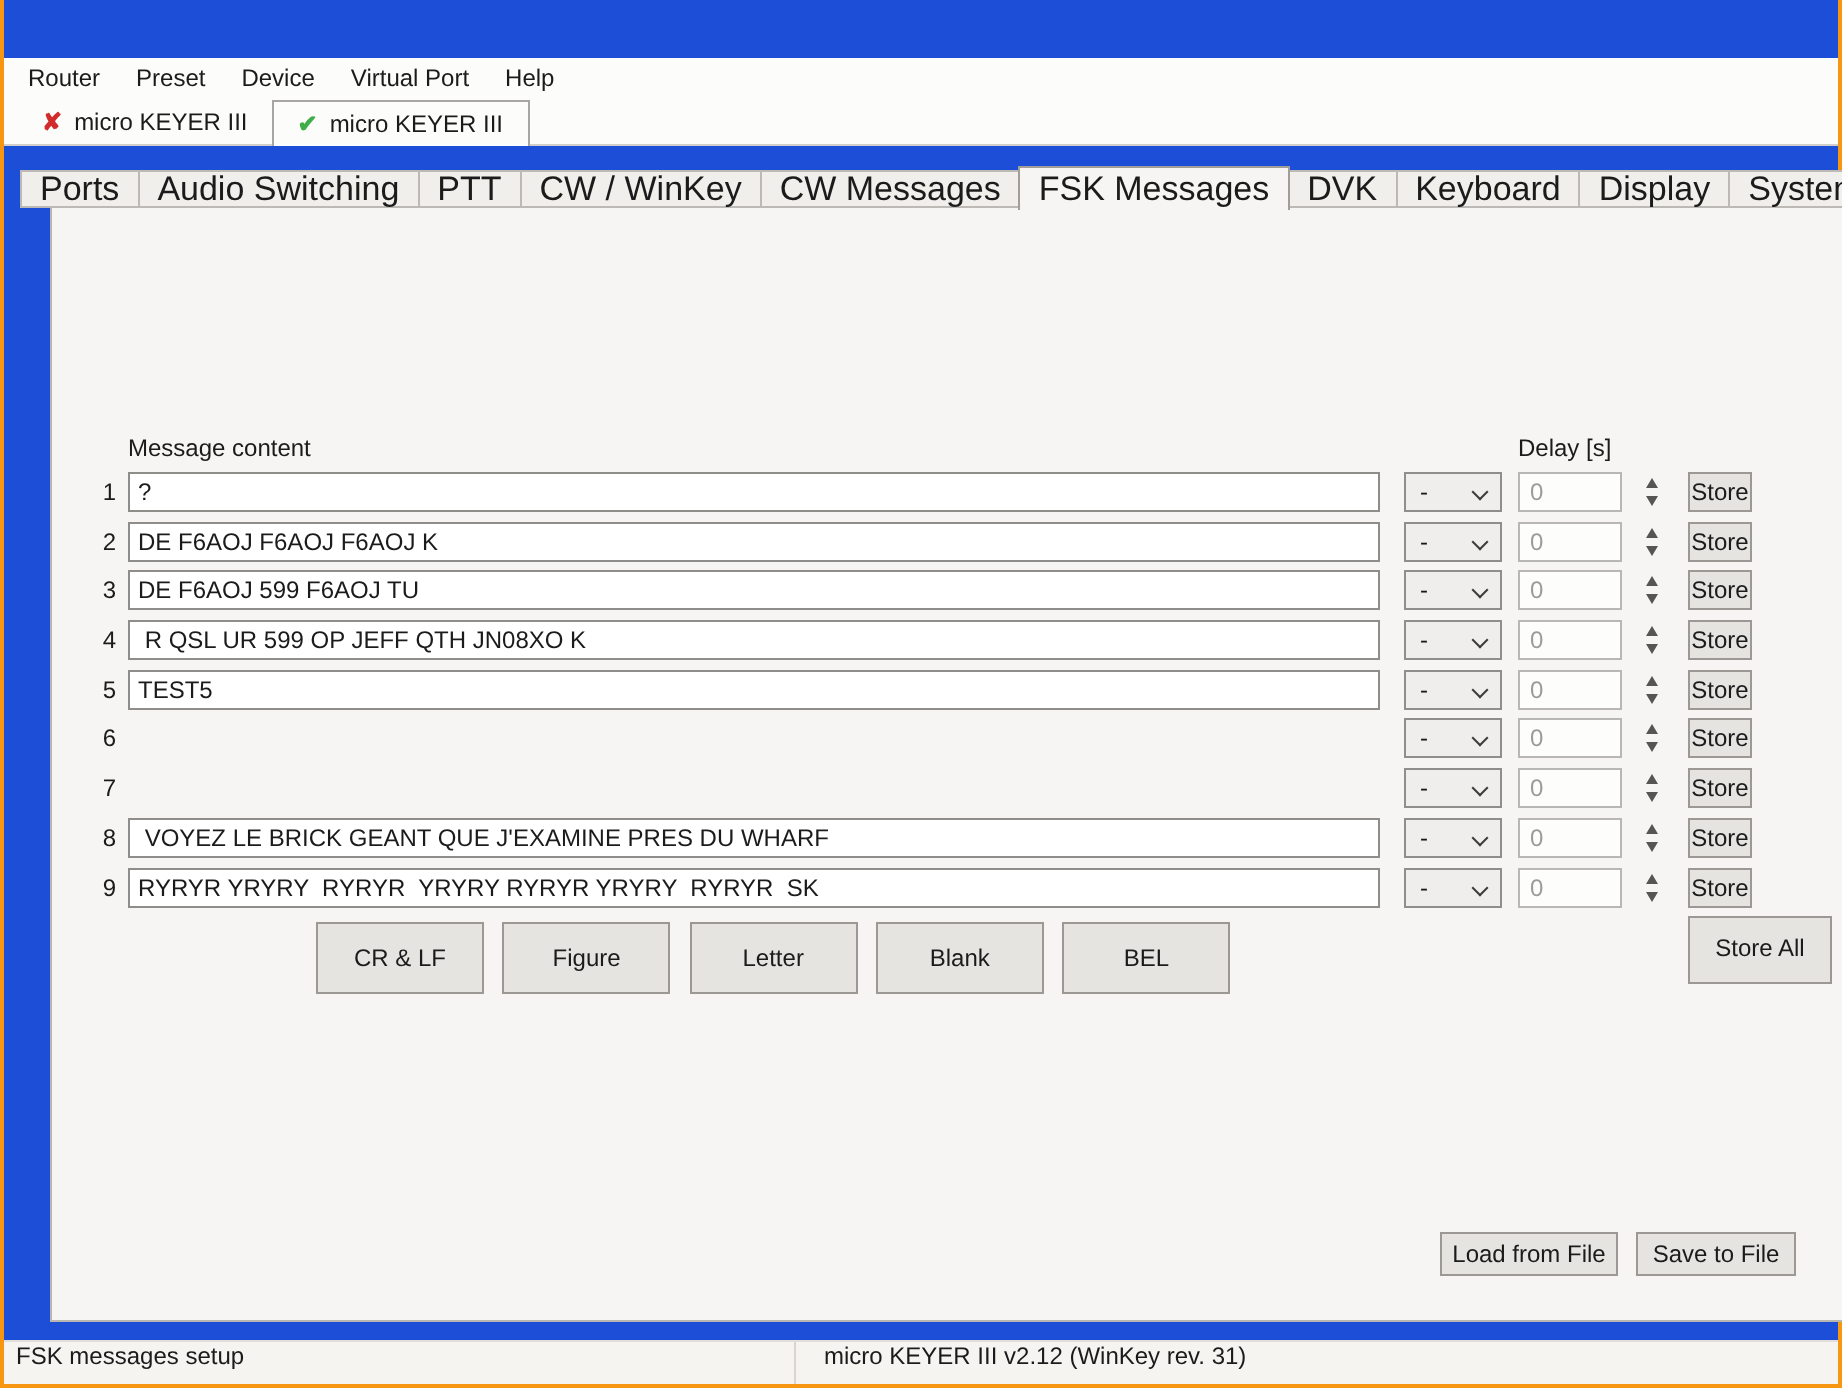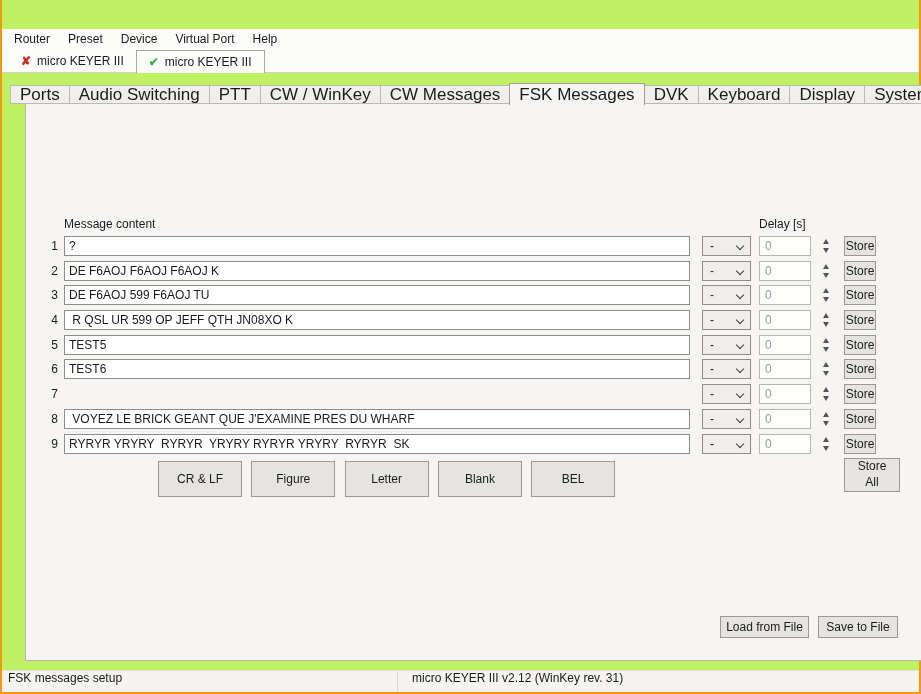--- a/index.html
+++ b/index.html
@@ -1,20 +1,20 @@
 <!DOCTYPE html>
 <html><head>
 <meta charset="utf-8">
 <style>
   * { margin:0; padding:0; box-sizing:border-box; }
   html,body { width:921px; height:694px; }
   body { font-family:"Liberation Sans", sans-serif; font-size:12px; color:#1b1b1b; background:#fff; }
 
   .window { position:relative; width:921px; height:694px; background:#F79711; overflow:hidden; }
-  .window-inner { position:absolute; left:2px; right:2px; top:0; bottom:2px; background:#bef264; }
+  .window-inner { position:absolute; left:2px; right:2px; top:0; bottom:2px; background:#1d4ed8; }
 
   
   .titlebar { position:absolute; left:0; right:0; top:0; height:29px; background:#F79711; display:flex; align-items:center; }
   .app-icon { margin-left:8px; display:inline-flex; }
   .title-text { margin-left:7px; font-size:12.5px; color:#4a2e0e; }
   .win-controls { margin-left:auto; display:flex; height:100%; }
   .winbtn { width:44px; height:100%; display:flex; align-items:center; justify-content:center; cursor:default; }
   .glyph-min { width:11px; height:0; border-top:1.6px solid #6e3715; }
   .glyph-max { width:10px; height:10px; border:1.6px solid #6e3715; }
   .glyph-close { font-size:14px; color:#6e3715; line-height:1; }
@@ -50,21 +50,21 @@
   .msg-input { position:absolute; left:38px; top:0; width:626px; height:20px; border:1px solid #8f8d8a; background:#fff; padding:0 4px; font:12px "Liberation Sans", sans-serif; color:#1b1b1b; white-space:pre; }
   .jump-select { position:absolute; left:676px; top:0; width:49px; height:20px; border:1px solid #908e8b; background:#efeeec; display:flex; align-items:center; padding-left:7px; cursor:default; }
   .chev { position:absolute; right:7px; top:6px; width:6px; height:6px; border-right:1.4px solid #3c3c3c; border-bottom:1.4px solid #3c3c3c; transform:rotate(45deg); }
   .delay-input { position:absolute; left:733px; top:0; width:52px; height:20px; border:1px solid #b9b7b3; background:#fdfdfc; padding:0 5px; font:12px "Liberation Sans", sans-serif; color:#9b9b9b; }
   .spinner { position:absolute; left:793px; top:1px; width:14px; height:18px; display:flex; flex-direction:column; align-items:center; justify-content:space-between; padding:2px 0; }
   .spin-up { width:0; height:0; border-left:3.5px solid transparent; border-right:3.5px solid transparent; border-bottom:5px solid #555; }
   .spin-down { width:0; height:0; border-left:3.5px solid transparent; border-right:3.5px solid transparent; border-top:5px solid #555; }
 
   .btn { background:#e6e4e1; border:1px solid #9c9995; font:12px "Liberation Sans", sans-serif; color:#1b1b1b; cursor:default; }
   .store-btn { position:absolute; left:818px; top:0; width:32px; height:20px; }
-  .store-all-btn { position:absolute; left:818px; top:354px; width:56px; height:34px; line-height:1.3; text-align:center; padding:0 6px; }
+  .store-all-btn { position:absolute; left:818px; top:354px; width:72px; height:34px; line-height:1.3; text-align:center; padding:0 6px; }
 
   .insert-row { position:absolute; left:132px; top:357px; display:flex; gap:9.3px; }
   .insert-btn { width:84px; height:36px; }
 
   .file-btns { position:absolute; top:512px; left:0; width:100%; height:22px; }
   .load-btn { position:absolute; left:694px; width:89px; height:22px; }
   .save-btn { position:absolute; left:792px; width:80px; height:22px; }
 
   
   .statusbar { position:absolute; left:0; right:0; bottom:0; height:22px; background:#f5f4f1; border-top:1px solid #e2dfdb; display:flex; align-items:center; }
@@ -218,21 +218,20 @@
           <input class="delay-input" value="0" style="">
           <div class="spinner">
             <span class="spin-up"></span>
             <span class="spin-down"></span>
           </div>
           <button class="btn store-btn">Store</button>
         </div>
 
         <div class="msg-row">
           <span class="row-num">6</span>
-          <input class="msg-input" value="TEST6" style="">
           <div class="jump-select">
             <span>-</span>
             <span class="chev"></span>
           </div>
           <input class="delay-input" value="0" style="">
           <div class="spinner">
             <span class="spin-up"></span>
             <span class="spin-down"></span>
           </div>
           <button class="btn store-btn">Store</button>

